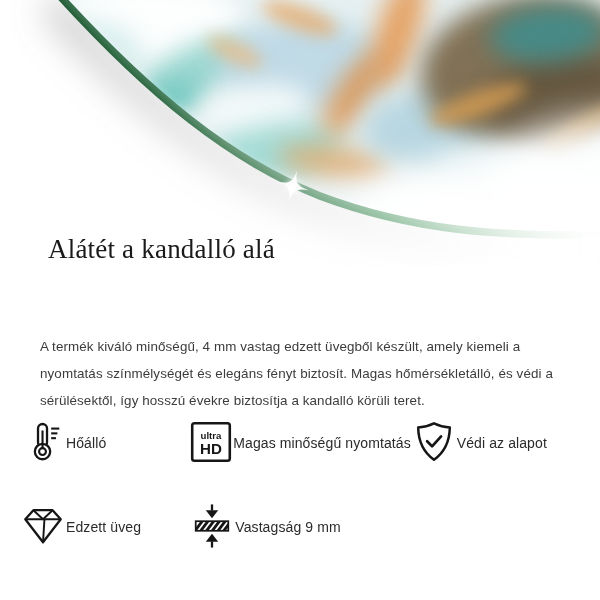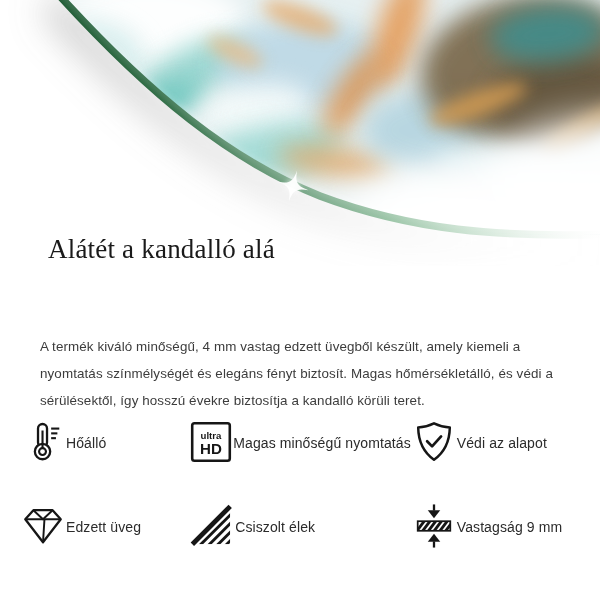--- a/index.html
+++ b/index.html
@@ -156,39 +156,20 @@
       <svg class="ico" width="46" height="46" viewBox="0 0 48 48">
         <path d="M 14,7.5 L 34,7.5 L 42.5,17 L 24,41 L 5.5,17 Z" stroke-width="2.4" stroke-linejoin="round"></path>
         <line x1="5.5" y1="17" x2="42.5" y2="17" stroke-width="2"></line>
         <path d="M 14,7.5 L 24,17 L 34,7.5" stroke-width="2" stroke-linejoin="round"></path>
         <line x1="25.5" y1="17" x2="24" y2="41" stroke-width="2"></line>
       </svg>
     </div>
     <div class="feature-label">Edzett üveg</div>
   </div>
 
-  <div class="feature">
-    <div class="icon-wrap">
-      <svg width="46" height="46" viewBox="0 0 48 48">
-        <defs>
-            <clipPath id="triClip">
-              <polygon points="3.5,43 43,43 43,3.5"></polygon>
-            </clipPath>
-          </defs>
-        <line x1="3.5" y1="43" x2="43" y2="3.5" stroke="#161616" stroke-width="5"></line>
-        <g clip-path="url(#triClip)" stroke="#161616" stroke-width="3">
-          <line x1="8" y1="47.5" x2="47.5" y2="8"></line>
-          <line x1="12.5" y1="52" x2="52" y2="12.5"></line>
-          <line x1="17" y1="56.5" x2="56.5" y2="17"></line>
-          <line x1="21.5" y1="61" x2="61" y2="21.5"></line>
-        </g>
-      </svg>
-    </div>
-    <div class="feature-label">Csiszolt élek</div>
-  </div>
 
   <div class="feature">
     <div class="icon-wrap">
       <svg width="46" height="46" viewBox="0 0 48 48">
         <defs>
             <clipPath id="barClip">
               <rect x="7" y="19" width="34" height="10"></rect>
             </clipPath>
           </defs>
         <g clip-path="url(#barClip)" stroke="#161616" stroke-width="3">

